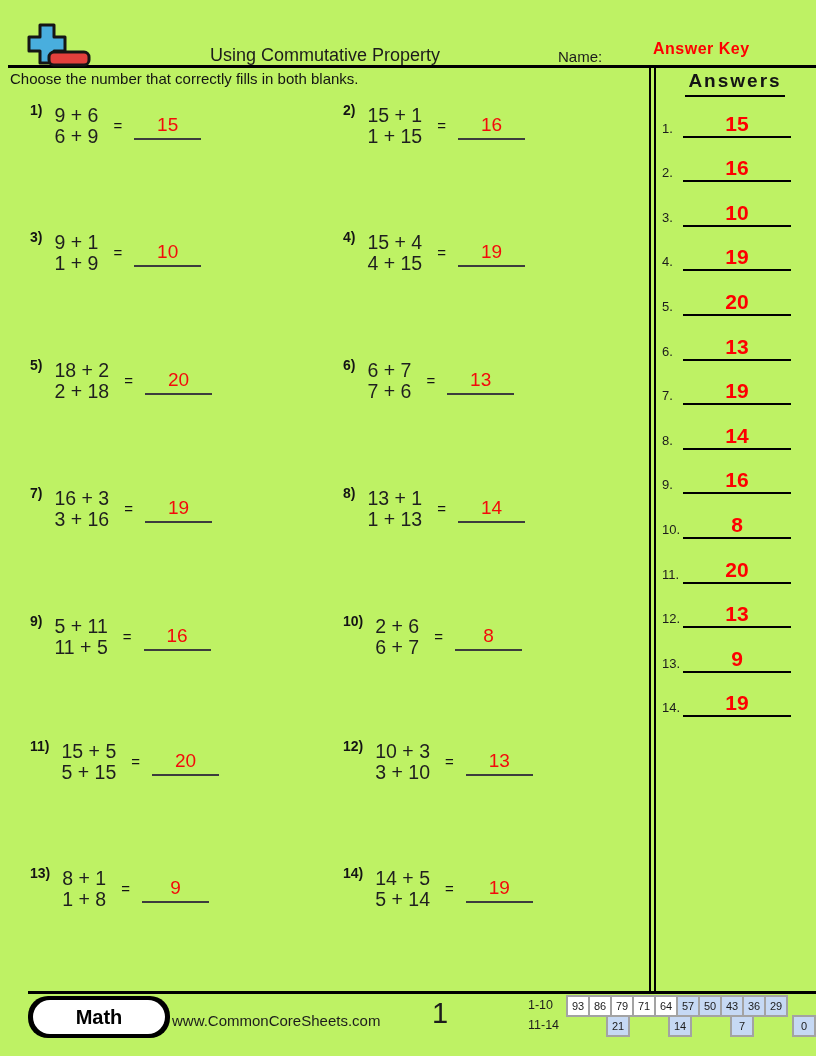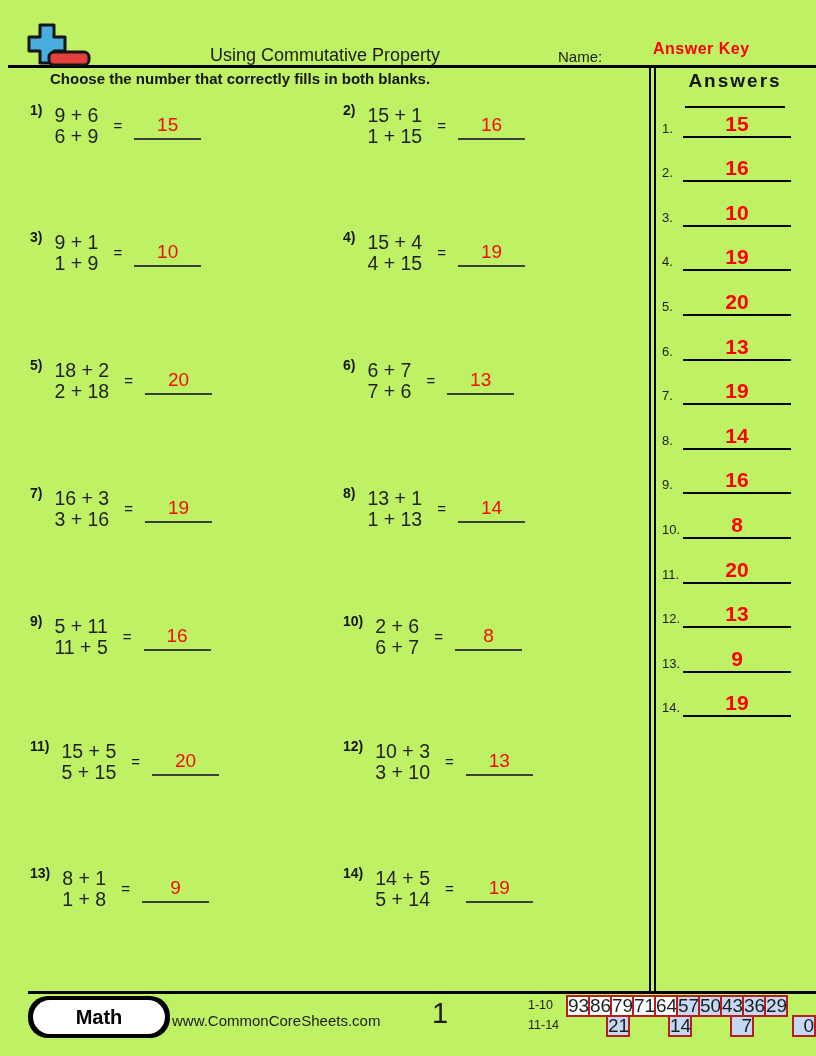--- a/index.html
+++ b/index.html
@@ -8,28 +8,28 @@
   .page { position:relative; width:816px; height:1056px; background:#bef264; overflow:hidden; }
 
   
   .hrule { position:absolute; left:8px; right:0; top:65px; height:3px; background:#000; }
   .logo { position:absolute; left:27px; top:23px; }
   .page-title { position:absolute; left:0; top:45px; width:650px; text-align:center;
                 font-size:18px; color:#1c1c1c; }
   .name-label { position:absolute; left:558px; top:48px; font-size:15px; color:#1c1c1c; }
   .answer-key { position:absolute; left:621px; top:40px; font-size:16px; font-weight:bold;
                 color:#fe0000; letter-spacing:0.5px;margin-left:32px; }
-  .instruction { position:absolute; left:10px; top:70px; font-size:15px; font-weight:bold;margin-left:40px; }
+  .instruction { position:absolute; left:10px; top:70px; font-size:15px; font-weight:normal; }
 
   
   .divider { position:absolute; left:649px; top:67px; width:7px; height:925px;
              border-left:2px solid #000; border-right:2px solid #000; }
   .ans-title-wrap { position:absolute; left:656px; top:70px; width:158px; text-align:center; }
   .ans-title { display:inline-block; font-size:19px; font-weight:bold; letter-spacing:2px;
-               border-bottom:2px solid #000; padding:0 3px 14px 3px; }
+               border-bottom:2px solid #000; padding:0 3px 3px 3px; }
   .ans-list { position:absolute; left:656px; top:93px; width:160px; }
   .ans-item { position:relative; height:44.6px; }
   .ans-num { position:absolute; left:6px; bottom:2px; font-size:13px; color:#1c1c1c; }
   .ans-line { position:absolute; left:27px; right:25px; bottom:0; border-bottom:2px solid #000;
               text-align:center; }
   .ans-val { display:block; color:#fe0000; font-weight:bold; font-size:21px; line-height:25px; }
 
   
   .problem { position:absolute; display:flex; align-items:flex-start; }
   .p-num { font-size:14px; font-weight:bold; margin-right:12px; line-height:14px; }
@@ -48,22 +48,22 @@
                       background:#fff; border-radius:17px; display:flex; align-items:center;
                       justify-content:center; font-size:20px; font-weight:bold; color:#000; }
   .website { position:absolute; left:172px; top:1012px; font-size:15px; color:#1c1c1c; }
   .page-num { position:absolute; left:425px; top:997px; width:30px; text-align:center;
               font-size:29px; color:#1c1c1c; }
   .score { position:absolute; left:528px; top:995px; }
   .score-row { display:flex; height:22px; }
   .score-row.r2 { margin-top:-2px;gap:40px; }
   .score-label { width:38px; text-align:left; padding-right:5px; font-size:12.5px;
                  line-height:20px; color:#1c1c1c; }
-  .cell { width:24px; margin-left:-2px; border:2px solid #b91c1c; background:#fff;
-          text-align:right; font-size:19px; line-height:18px; color:#1c1c1c; }
+  .cell { width:24px; margin-left:-2px; border:2px solid #a3a3a3; background:#fff;
+          text-align:center; font-size:11px; line-height:18px; color:#1c1c1c; }
   .cell.first { margin-left:0; }
   .cell.hl { background:#c6d9f4; }
 </style>
 </head>
 <body>
 
 <div class="page">
 
   <div class="hrule"></div>
   <div class="logo">

